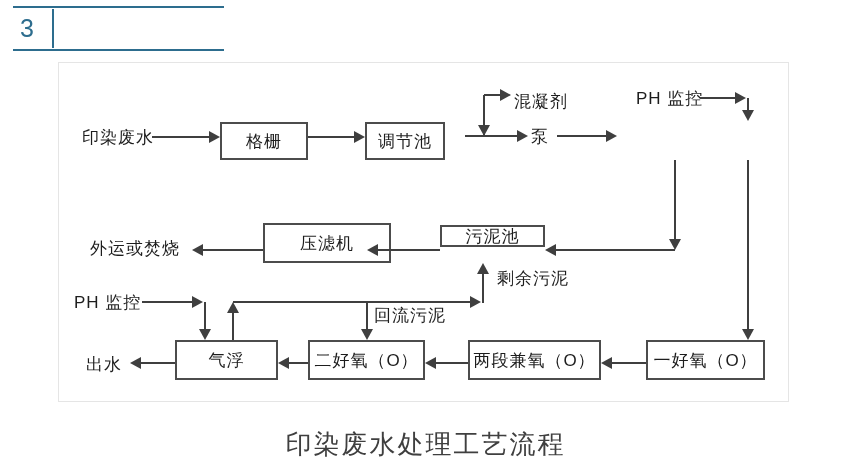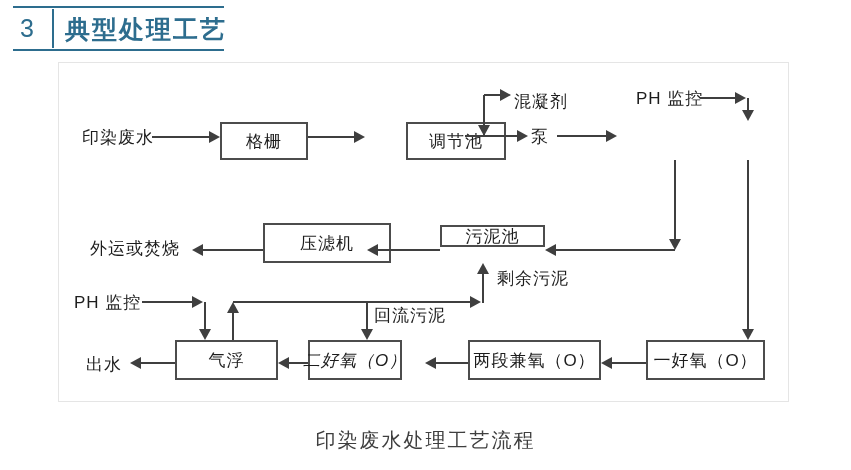--- a/index.html
+++ b/index.html
@@ -37,41 +37,40 @@
   }
   .cline{position:absolute;background:#3f3f3f;}
   .arr{position:absolute;width:0;height:0;border-style:solid;border-color:transparent;}
   .arr-right{border-width:6px 0 6px 11px;border-left-color:#3f3f3f;}
   .arr-left{border-width:6px 11px 6px 0;border-right-color:#3f3f3f;}
   .arr-down{border-width:11px 6px 0 6px;border-top-color:#3f3f3f;}
   .arr-up{border-width:0 6px 11px 6px;border-bottom-color:#3f3f3f;}
   
   .caption{
     position:absolute;left:0;top:427px;width:851px;text-align:center;
-    font-size:20px;color:#3f3f3f;letter-spacing:2px;
+    font-size:26px;color:#3f3f3f;letter-spacing:2px;
   }
 </style>
 </head>
 <body>
 
 <div class="page">
   <div class="rule rule-top"></div>
   <div class="h-num">3</div>
   <div class="h-divider"></div>
-  <div class="h-title">典型处理工艺</div>
   <div class="rule rule-bottom"></div>
 
   <div class="chart-frame"></div>
   <div id="diagram">
       <div class="node" style="left: 220px; top: 122px; width: 88px; height: 38px;">格栅</div>
-      <div class="node" style="left: 365px; top: 122px; width: 100px; height: 38px; margin-left: 41px;">调节池</div>
+      <div class="node" style="left: 365px; top: 122px; width: 80px; height: 38px;">调节池</div>
       <div class="node" style="left: 263px; top: 223px; width: 128px; height: 40px;">压滤机</div>
       <div class="node" style="left: 440px; top: 225px; width: 105px; height: 22px;">污泥池</div>
       <div class="node" style="left: 175px; top: 340px; width: 103px; height: 40px;">气浮</div>
-      <div class="node" style="left: 308px; top: 340px; width: 94px; height: 40px; font-style: italic;">二好氧（O）</div>
+      <div class="node" style="left: 308px; top: 340px; width: 117px; height: 40px;">二好氧（O）</div>
       <div class="node" style="left: 468px; top: 340px; width: 133px; height: 40px;">两段兼氧（O）</div>
       <div class="node" style="left: 646px; top: 340px; width: 119px; height: 40px;">一好氧（O）</div>
       <div class="flabel" style="left: 82px; top: 128px;">印染废水</div>
       <div class="flabel" style="left: 514px; top: 92px;">混凝剂</div>
       <div class="flabel" style="left: 531px; top: 127px;">泵</div>
       <div class="flabel" style="left: 636px; top: 89px;">PH 监控</div>
       <div class="flabel" style="left: 90px; top: 239px;">外运或焚烧</div>
       <div class="flabel" style="left: 497px; top: 269px;">剩余污泥</div>
       <div class="flabel" style="left: 74px; top: 293px;">PH 监控</div>
       <div class="flabel" style="left: 374px; top: 306px;">回流污泥</div>

